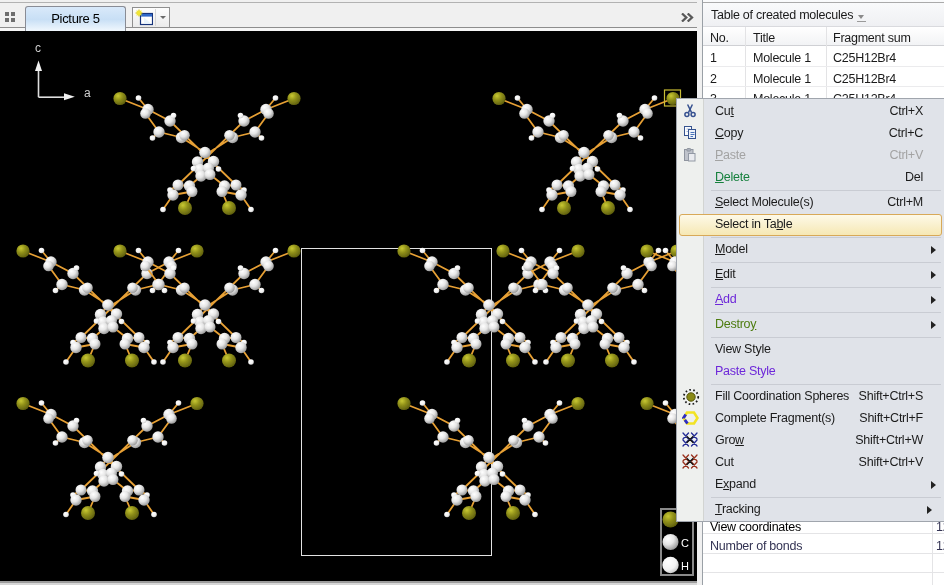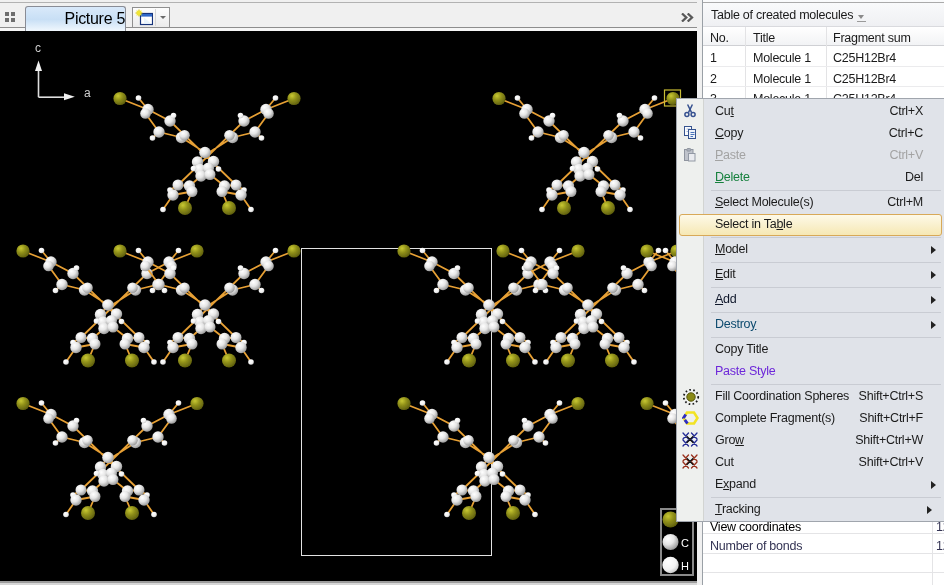--- a/index.html
+++ b/index.html
@@ -7,21 +7,21 @@
 </style></head>
 <body>
 <div style="position:absolute;left:0;top:0;width:702px;height:31px;background:#f0f0f0">
 <div style="position:absolute;left:0;top:2px;width:697px;height:1px;background:#b2b2b2"></div>
 <div style="position:absolute;left:0;top:27px;width:697px;height:1px;background:#8e8e8e"></div>
 <div style="position:absolute;left:0;top:28px;width:697px;height:3px;background:#f6f6f6"></div>
 <div style="position:absolute;left:5px;top:12px;width:4px;height:4px;background:#6e6e6e"></div>
 <div style="position:absolute;left:11px;top:12px;width:4px;height:4px;background:#6e6e6e"></div>
 <div style="position:absolute;left:5px;top:18px;width:4px;height:4px;background:#6e6e6e"></div>
 <div style="position:absolute;left:11px;top:18px;width:4px;height:4px;background:#6e6e6e"></div>
-<div style="position:absolute;left:25px;top:6px;width:101px;height:32px;border:1px solid #898c95;border-bottom:none;border-radius:3px 3px 0 0;background:linear-gradient(#d9e9fa,#c8dff5 40%,#eef6fd 75%,#ffffff);text-align:right;font-size:16px;letter-spacing:-0.3px;line-height:24px;color:#000">Picture 5</div>
+<div style="position:absolute;left:25px;top:6px;width:101px;height:32px;border:1px solid #898c95;border-bottom:none;border-radius:3px 3px 0 0;background:linear-gradient(#d9e9fa,#c8dff5 40%,#eef6fd 75%,#ffffff);text-align:center;font-size:13px;letter-spacing:-0.3px;line-height:24px;color:#000">Picture 5</div>
 <div style="position:absolute;left:132px;top:6.5px;width:38px;height:21px;border:1.5px solid #8f8f8f;background:linear-gradient(#fdfdfd,#ebebeb)">
 <svg width="18" height="17" viewBox="0 0 18 17" style="position:absolute;left:2px;top:1px">
 <rect x="5.5" y="4.5" width="12" height="11" fill="#ffffff" stroke="#16337a" stroke-width="1.2"></rect>
 <rect x="6" y="5" width="11" height="2.6" fill="#3068c8"></rect>
 <path d="M9 8.5 L16.5 15 L9 15 Z" fill="#e4f1fb" opacity="0.8"></path>
 <g fill="#f6ec39" stroke="#d8c714" stroke-width="0.5">
 <path d="M4 0.5 L5 3 L7.5 4 L5 5 L4 7.5 L3 5 L0.5 4 L3 3 Z"></path>
 <path d="M1.6 1.6 L4 4 M6.4 1.6 L4 4 M1.6 6.4 L4 4 M6.4 6.4 L4 4" stroke="#f2e72e" stroke-width="1.2" fill="none"></path>
 </g>
 </svg>
@@ -225,31 +225,31 @@
       <div style="position:absolute;left:38px;top:3px;color:#1b1b1b"><u>M</u>odel</div>
       <div style="position:absolute;right:8px;top:7px;width:0;height:0;border-left:5px solid #222;border-top:4px solid transparent;border-bottom:4px solid transparent"></div>
     </div>
     <div style="position:absolute;left:34px;right:3px;top:163px;height:1px;background:#c9ccd3"></div>
     <div style="position:absolute;left:0;right:0;top:165px;height:22px">
       <div style="position:absolute;left:38px;top:3px;color:#1b1b1b"><u>E</u>dit</div>
       <div style="position:absolute;right:8px;top:7px;width:0;height:0;border-left:5px solid #222;border-top:4px solid transparent;border-bottom:4px solid transparent"></div>
     </div>
     <div style="position:absolute;left:34px;right:3px;top:188px;height:1px;background:#c9ccd3"></div>
     <div style="position:absolute;left:0;right:0;top:190px;height:22px">
-      <div style="position:absolute;left:38px;top:3px;color:#0f172a"><u>A</u>dd</div>
+      <div style="position:absolute;left:38px;top:3px;color:#6d28d9"><u>A</u>dd</div>
       <div style="position:absolute;right:8px;top:7px;width:0;height:0;border-left:5px solid #222;border-top:4px solid transparent;border-bottom:4px solid transparent"></div>
     </div>
     <div style="position:absolute;left:34px;right:3px;top:213px;height:1px;background:#c9ccd3"></div>
     <div style="position:absolute;left:0;right:0;top:215px;height:22px">
-      <div style="position:absolute;left:38px;top:3px;color:#0c4a6e">Destro<u>y</u></div>
+      <div style="position:absolute;left:38px;top:3px;color:#4d7c0f">Destro<u>y</u></div>
       <div style="position:absolute;right:8px;top:7px;width:0;height:0;border-left:5px solid #222;border-top:4px solid transparent;border-bottom:4px solid transparent"></div>
     </div>
     <div style="position:absolute;left:34px;right:3px;top:238px;height:1px;background:#c9ccd3"></div>
     <div style="position:absolute;left:0;right:0;top:240px;height:22px">
-      <div style="position:absolute;left:38px;top:3px;color:#1b1b1b">Copy Title</div>
+      <div style="position:absolute;left:38px;top:3px;color:#1b1b1b">View Style</div>
     </div>
     <div style="position:absolute;left:0;right:0;top:262px;height:22px">
       <div style="position:absolute;left:38px;top:3px;color:#6d28d9">Paste Style</div>
     </div>
     <div style="position:absolute;left:34px;right:3px;top:285px;height:1px;background:#c9ccd3"></div>
     <div style="position:absolute;left:0;right:0;top:287px;height:22px">
       <div style="position:absolute;left:5px;top:2px;width:18px;height:18px"><svg width="18" height="18" viewBox="0 0 18 18">
 <circle cx="9" cy="9" r="7.2" fill="none" stroke="#1a1a1a" stroke-width="1.8" stroke-dasharray="1.6 2.4"></circle>
 <circle cx="9" cy="9" r="4.2" fill="#8a8a16" stroke="#55550c"></circle>
 </svg></div>

